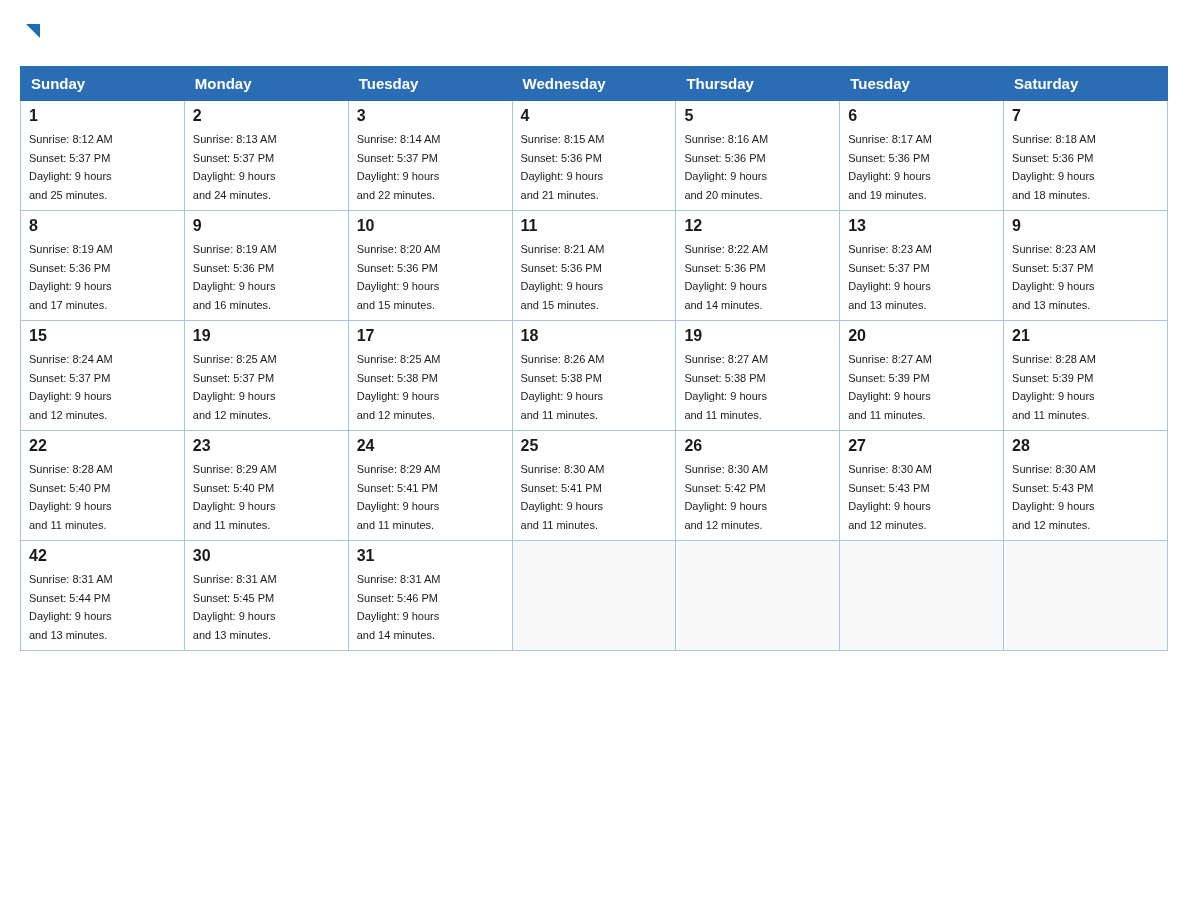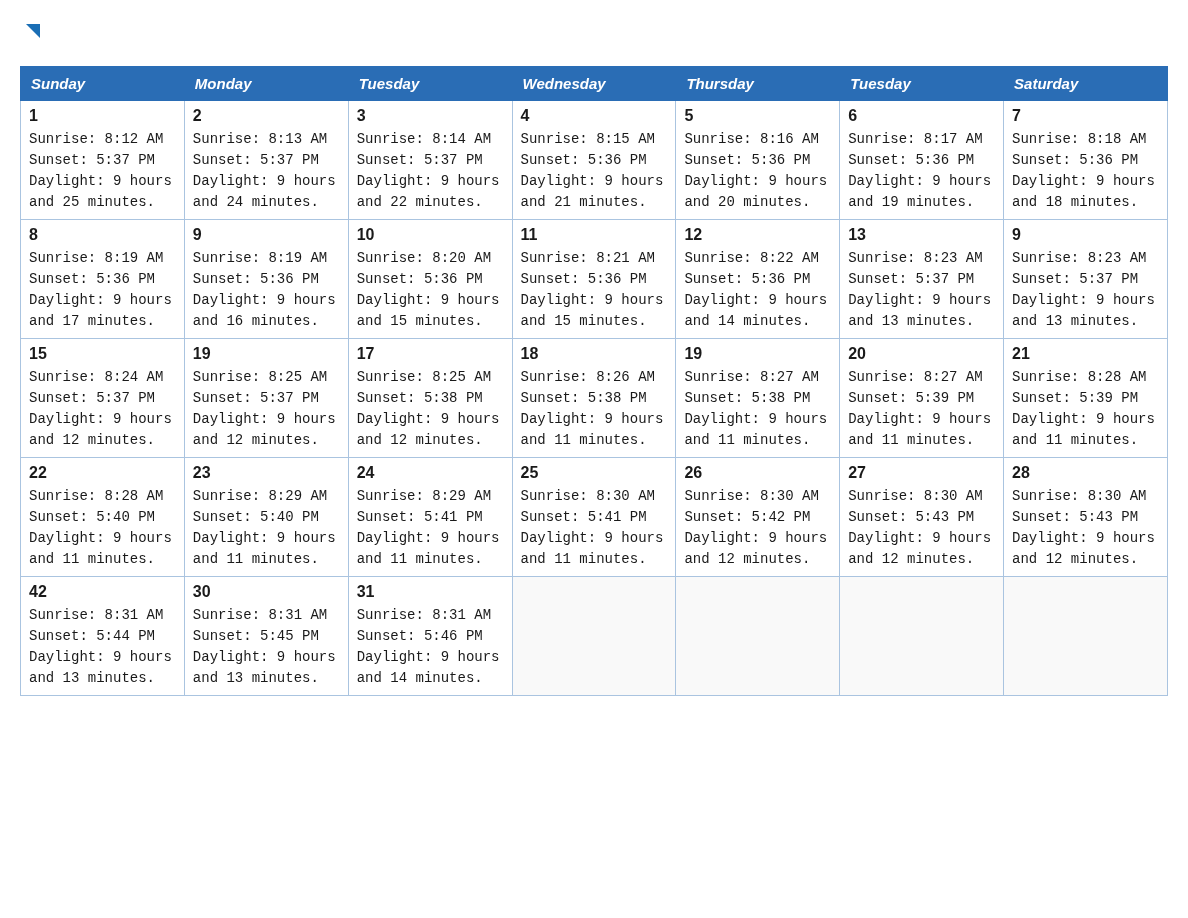--- a/index.html
+++ b/index.html
@@ -40,42 +40,40 @@
       border-collapse: collapse;
     }
     th {
       background-color: #2a6db5;
       color: #fff;
       padding: 8px 10px;
       font-size: 15px;
       font-weight: bold;
       text-align: left;
       border: 1px solid #2a6db5;
-      font-style: italic;
     }
     td {
       border: 1px solid #aac4e0;
       vertical-align: top;
       padding: 6px 8px;
       width: 14.28%;
       min-height: 100px;
       background: #fff;
     }
     .day-number {
       font-size: 16px;
       font-weight: bold;
       color: #1a1a1a;
       display: block;
       margin-bottom: 4px;
     }
     .day-info {
-      font-size: 14px;
+      font-size: 11px;
       color: #1a1a1a;
       line-height: 1.5;
-      font-family: Liberation Mono, monospace;
     }
     tr td {
       height: 110px;
     }
     tr:last-child td {
       height: 110px;
     }
     .empty-cell {
       background: #f9f9f9;
     }

